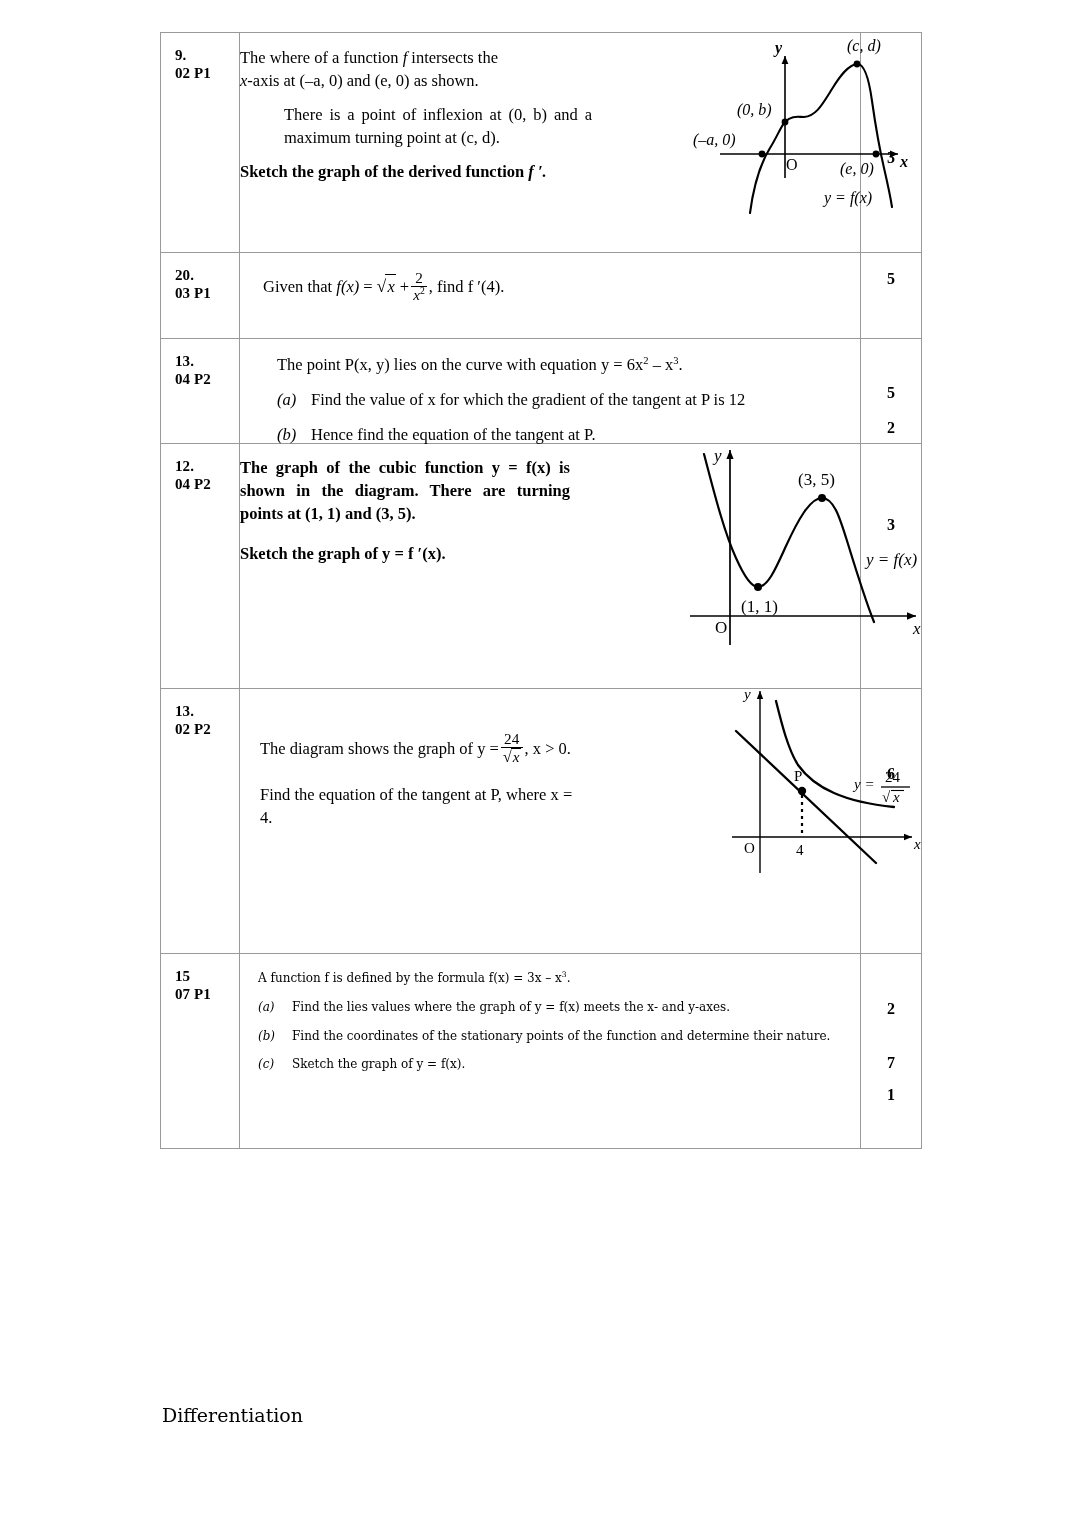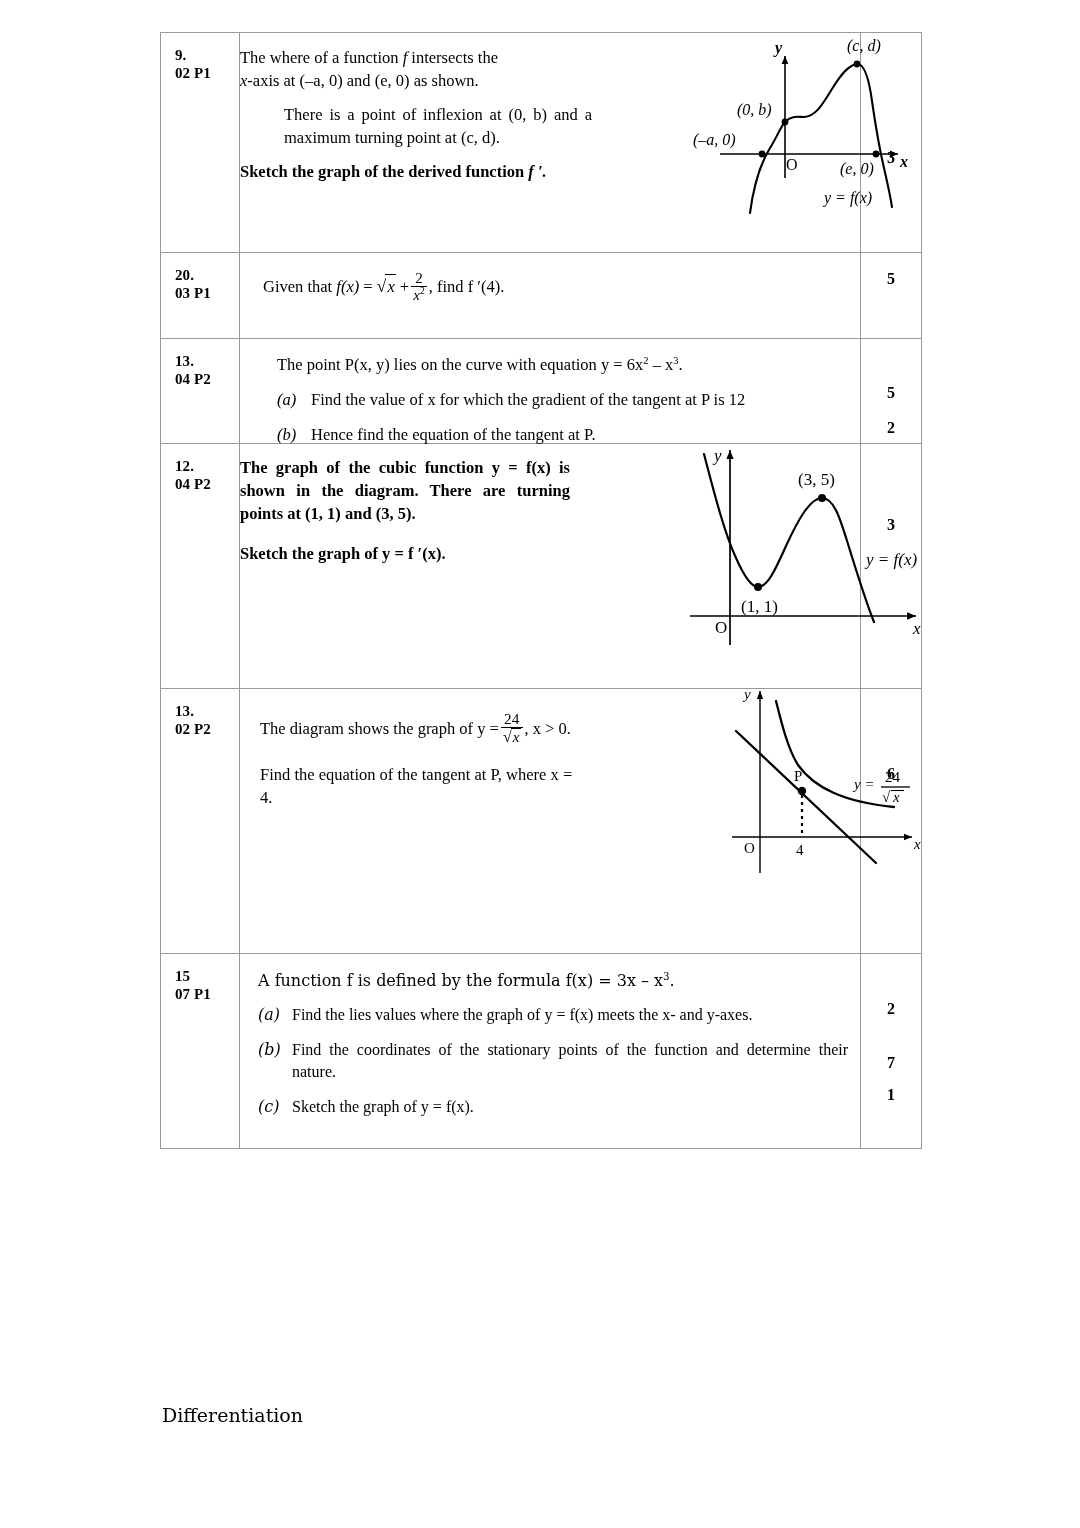--- a/index.html
+++ b/index.html
@@ -83,21 +83,21 @@
   
   .subpart {
     display: flex;
     margin: 12px 0 0 0;
   }
   .subpart .lbl {
     width: 34px;
     flex: 0 0 34px;
     font-style: italic;
   }
-  .subpart .txt { flex: 1 1 auto; font-family: Liberation Serif, serif; }
+  .subpart .txt { flex: 1 1 auto; }
 
   
   .frac {
     display: inline-block;
     vertical-align: -0.52em;
     text-align: center;
     font-size: 0.92em;
     line-height: 1.05;
     margin: 0 2px;
   }
@@ -314,21 +314,21 @@
 
     <tr>
       <td class="col-num">
         <div class="qnum">
           <span>13.</span>
           <span class="l2">02 P2</span>
         </div>
       </td>
       <td class="col-body">
         <div class="qbody" style="height:232px; padding-top:22px;">
-          <div style="width:320px; padding-left:20px;">
+          <div style="width:320px; padding-left:20px;margin-top:20px;">
             <p class="para">
               <span>The diagram shows the graph of y =</span><span class="frac"><span class="num">24</span><span class="den"><span class="sqrt"><span class="rad">√</span><span class="under"><i>x</i></span></span></span></span><span>, x &gt; 0.</span>
             </p>
             <p class="para" style="margin-top:18px;">
               <span>Find the equation of the tangent at P, where x = 4.</span>
             </p>
           </div>
 
           <div class="diagram" style="left:488px; top:-12px;">
             <svg width="215" height="200" viewBox="0 0 215 200">
@@ -371,21 +371,21 @@
     </tr>
 
     <tr>
       <td class="col-num">
         <div class="qnum">
           <span>15</span>
           <span class="l2">07 P1</span>
         </div>
       </td>
       <td class="col-body">
-        <div class="qbody serif-thin" style="height:168px; padding-top:16px; font-size:16px;">
+        <div class="qbody serif-thin" style="height:168px; padding-top:16px; font-size:12px;">
           <p class="para" style="padding-left:18px;">
             <span>A function f is defined by the formula f(x) = 3x – x</span><sup>3</sup><span>.</span>
           </p>
           <div class="subpart" style="padding-left:18px;">
             <span class="lbl">(a)</span>
             <span class="txt">Find the lies values where the graph of y = f(x) meets the x- and y-axes.</span>
           </div>
           <div class="subpart justify" style="padding-left:18px; padding-right:6px;">
             <span class="lbl">(b)</span>
             <span class="txt justify" style="text-align:justify;">Find the coordinates of the stationary points of the function and determine their nature.</span>

